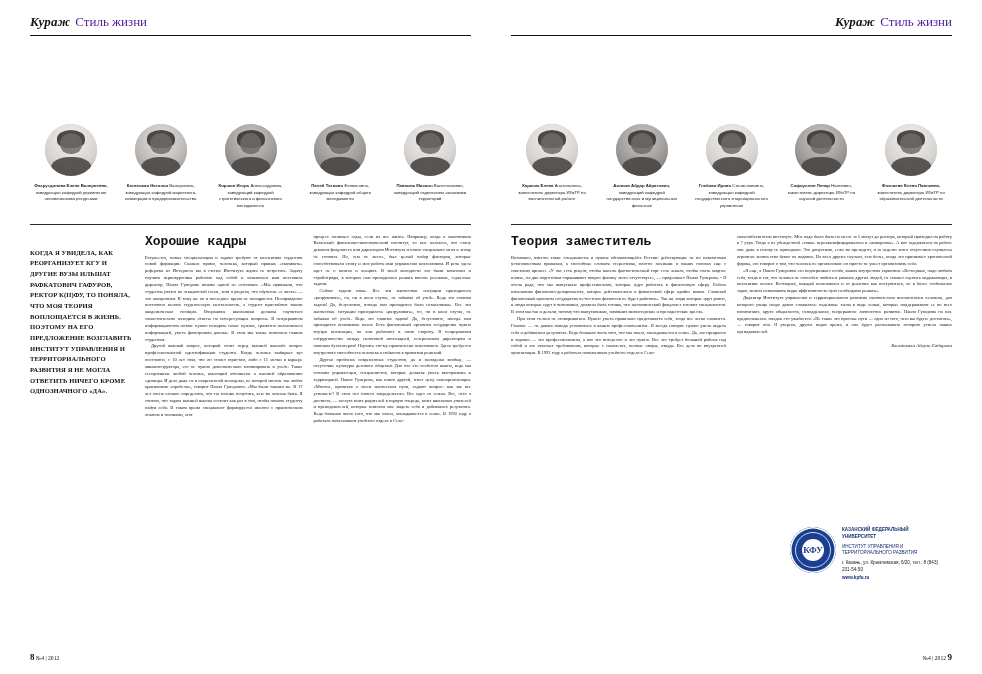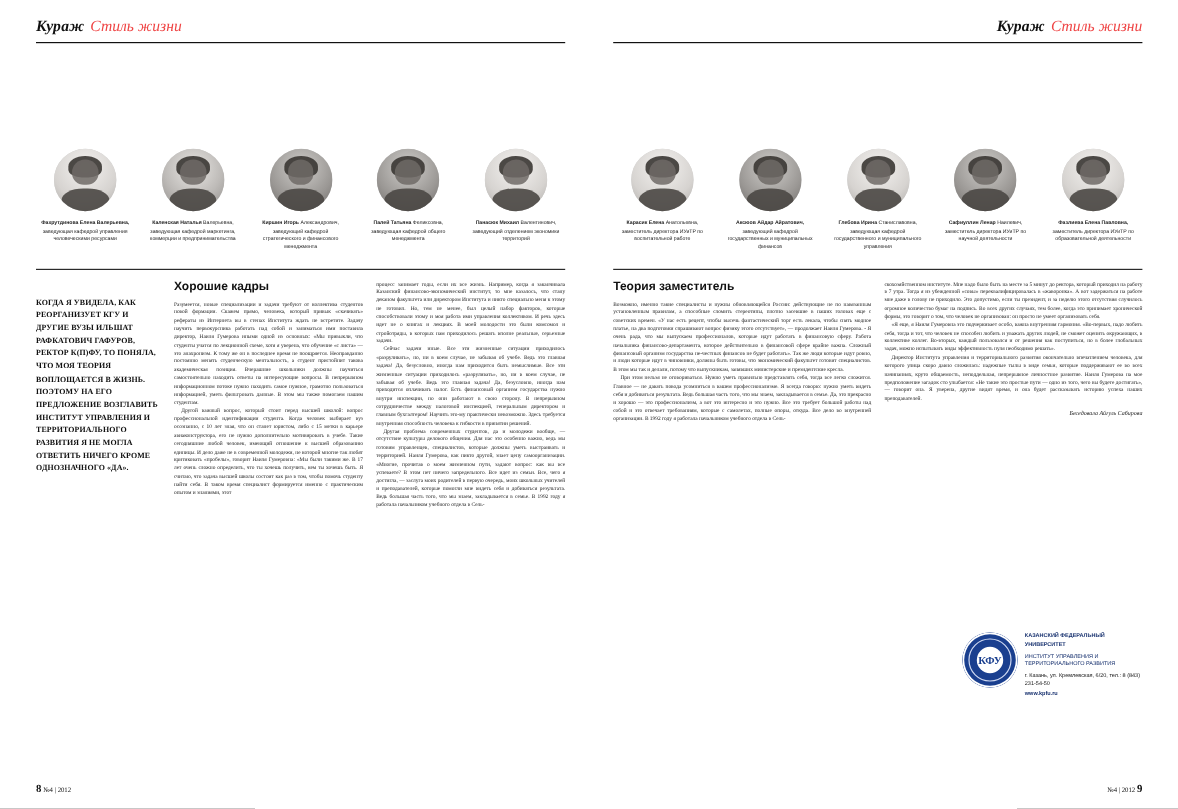--- a/index.html
+++ b/index.html
@@ -43,22 +43,21 @@
     font-family: "Liberation Serif", serif;
     font-weight: bold;
     font-style: italic;
     font-size: 13px;
     letter-spacing: .2px;
     color: #111;
   }
   .runhead .style {
     font-family: "Liberation Serif", serif;
     font-size: 13px;
-    font-style: italic;
-    color: #ef4444;
+    color: #4c1d95;
     margin-left: 5px;
   }
   .rule {
     border-top: 1.6px solid #111;
     margin-top: 3px;
   }
 
   
   .portraits {
     display: flex;
@@ -141,22 +140,22 @@
     display: flex;
     margin-top: 9px;
     gap: 11px;
   }
   .col {
     width: 0;
     flex: 1 1 0;
   }
   .col.narrow { flex: 0 0 104px; width: 104px; }
   h2.sect {
-    font-family: Liberation Sans, sans-serif;
-    font-size: 10px;
+    font-family: Liberation Mono, monospace;
+    font-size: 13px;
     font-weight: bold;
     margin: 0 0 6px 0;
     color: #111;
   }
   p.body {
     margin: 0 0 0 0;
     font-family: "Liberation Serif", serif;
     font-size: 4.5px;
     line-height: 1.52;
     text-align: justify;
@@ -194,21 +193,21 @@
     color: #111;
   }
   .footer.left { left: 30px; }
   .footer.right { right: 30px; }
   .footer .num { font-weight: bold; font-size: 9px; }
   .footer .iss { font-size: 5.6px; }
 
   
   .badge {
     position: absolute;
-    right: 30px;
+    right: 42px;
     bottom: 92px;
     width: 150px;
     display: flex;
     align-items: flex-start;
     gap: 6px;
   }
   .seal {
     width: 46px;
     height: 46px;
     border-radius: 50%;

